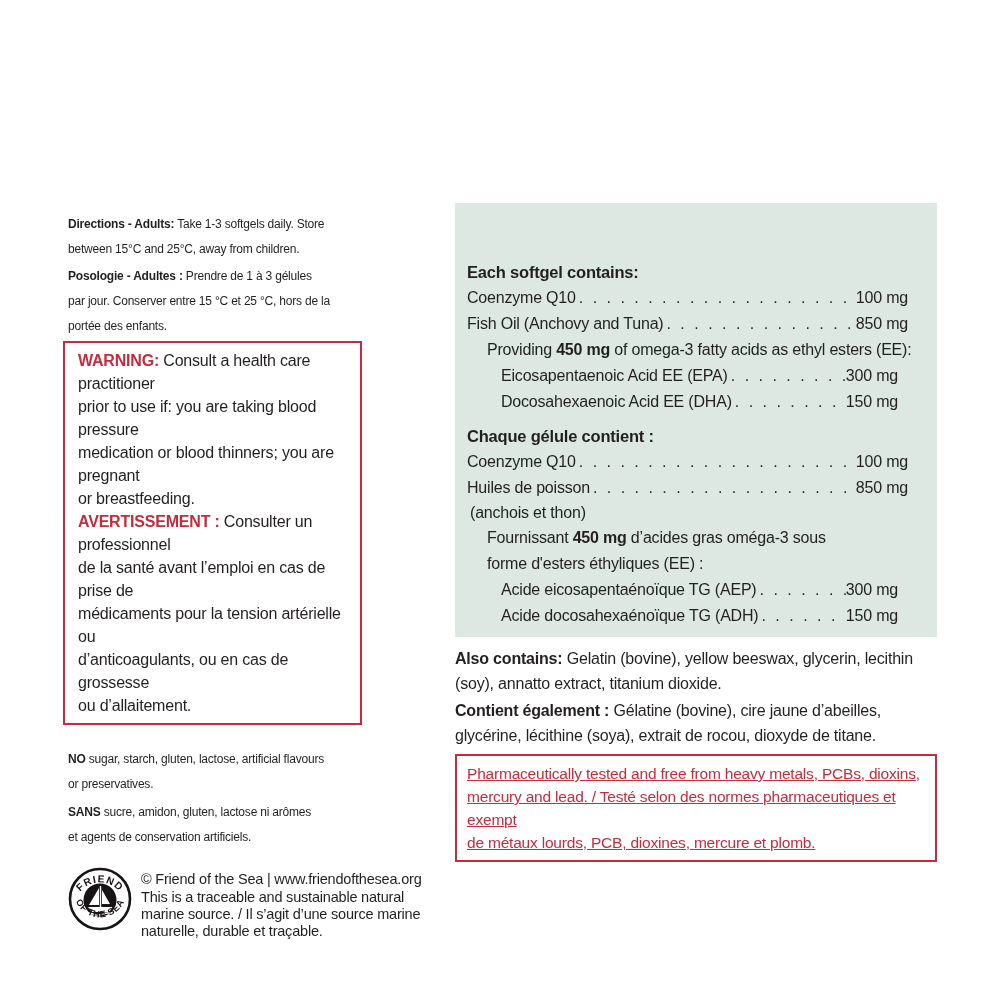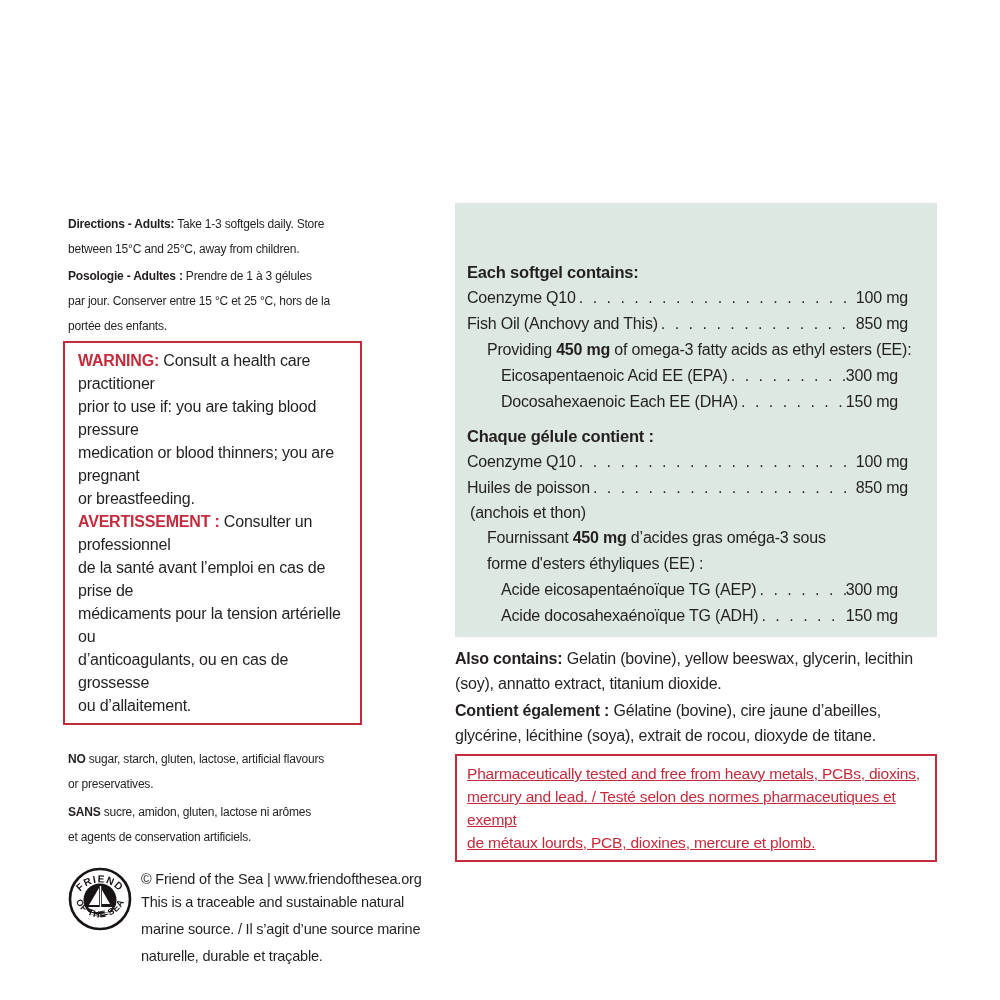--- a/index.html
+++ b/index.html
@@ -35,21 +35,21 @@
   .warning-box .para + .para{margin-top:0;}
   .red-lead{color:var(--red);font-weight:bold;}
 
   .claims{margin-top:22px;}
   .claims .para + .para{margin-top:3px;}
 
   .fots{margin-top:17px;display:flex;gap:9px;align-items:flex-start;}
   .fots-logo{flex:none;width:64px;height:64px;}
   .fots-text{padding-top:2px;}
   .fots-line1{font-size:14.5px;line-height:20px;white-space:nowrap;}
-  .fots-line2{font-size:14.5px;line-height:27px;white-space:pre-line;}
+  .fots-line2{font-size:14.5px;line-height:17px;white-space:pre-line;}
 
   
   .right-col{position:absolute;left:455px;top:203px;width:482px;}
   .panel{background:var(--panel-green);padding:8px 0 8px;}
   .p-header{font-weight:bold;font-size:16.5px;line-height:26px;padding-left:12px;margin-top:48px;}
   .p-header.fr{margin-top:8px;}
   .row{
     display:flex;align-items:baseline;
     font-size:16px;line-height:26px;
     padding-left:12px;padding-right:29px;
@@ -152,34 +152,34 @@
 
     <div class="panel">
       <div class="p-header">Each softgel contains:</div>
       <div class="rows">
           <div class="row">
             <span class="nname">Coenzyme Q10</span>
             <span class="leader">. . . . . . . . . . . . . . . . . . . . . . . . . . . . . . . . . . . . . . . . . . . . . . . . . . . . . . . . . . . . . . . . . . . . . . . . . . . . . . . . . . . . . . . . . . </span>
             <span class="amount">100 mg</span>
           </div>
           <div class="row">
-            <span class="nname">Fish Oil (Anchovy and This)</span>
+            <span class="nname">Fish Oil (Anchovy and Tuna)</span>
             <span class="leader">. . . . . . . . . . . . . . . . . . . . . . . . . . . . . . . . . . . . . . . . . . . . . . . . . . . . . . . . . . . . . . . . . . . . . . . . . . . . . . . . . . . . . . . . . . </span>
             <span class="amount">850 mg</span>
           </div>
         </div>
       <div class="providing"><span>Providing </span><b>450 mg</b><span> of omega-3 fatty acids as ethyl esters (EE):</span></div>
       <div class="rows sub">
           <div class="row">
             <span class="nname">Eicosapentaenoic Acid EE (EPA)</span>
             <span class="leader">. . . . . . . . . . . . . . . . . . . . . . . . . . . . . . . . . . . . . . . . . . . . . . . . . . . . . . . . . . . . . . . . . . . . . . . . . . . . . . . . . . . . . . . . . . </span>
             <span class="amount">300 mg</span>
           </div>
           <div class="row">
-            <span class="nname">Docosahexaenoic Each EE (DHA)</span>
+            <span class="nname">Docosahexaenoic Acid EE (DHA)</span>
             <span class="leader">. . . . . . . . . . . . . . . . . . . . . . . . . . . . . . . . . . . . . . . . . . . . . . . . . . . . . . . . . . . . . . . . . . . . . . . . . . . . . . . . . . . . . . . . . . </span>
             <span class="amount">150 mg</span>
           </div>
         </div>
 
       <div class="p-header fr">Chaque gélule contient :</div>
       <div class="rows">
           <div class="row">
             <span class="nname">Coenzyme Q10</span>
             <span class="leader">. . . . . . . . . . . . . . . . . . . . . . . . . . . . . . . . . . . . . . . . . . . . . . . . . . . . . . . . . . . . . . . . . . . . . . . . . . . . . . . . . . . . . . . . . . </span>

